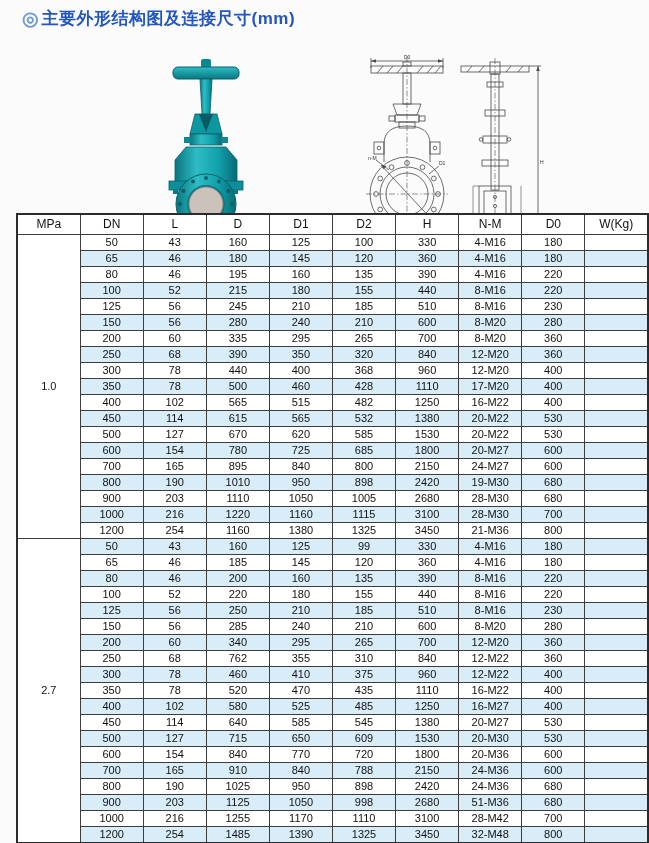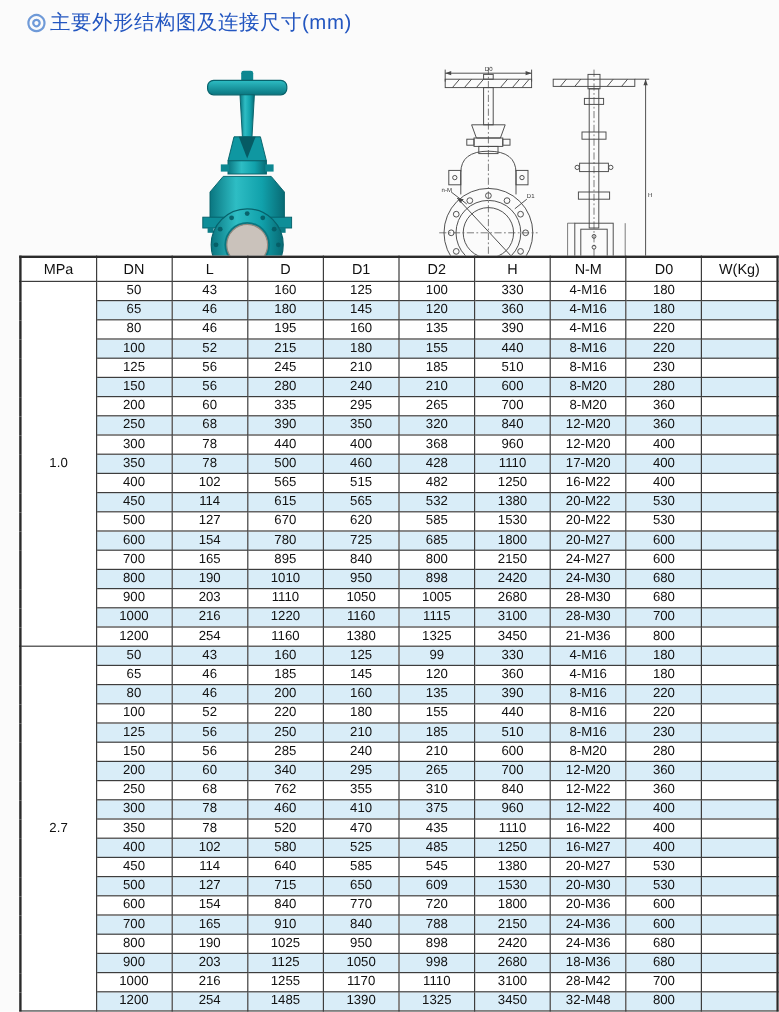--- a/index.html
+++ b/index.html
@@ -3,21 +3,21 @@
 <meta charset="utf-8">
 <style>
   html,body{margin:0;padding:0;}
   body{
     width:649px;height:843px;position:relative;overflow:hidden;
     background:#fbfbfb;color:#111;
     font-family:"Liberation Sans", sans-serif;
   }
   .title-row{position:absolute;left:22px;top:7px;display:flex;align-items:center;gap:3px;}
   .title-icon{color:#6f9ad8;font-size:19px;font-weight:bold;line-height:1;}
-  .title-text{color:var(--accent,#2356c0);font-size:17px;font-weight:normal;letter-spacing:.5px;}
+  .title-text{color:var(--accent,#2356c0);font-size:17px;font-weight:bold;letter-spacing:.5px;}
 
   .figures{position:absolute;left:0;top:26px;width:649px;height:187px;}
   svg{position:absolute;}
   #valve-photo{left:164px;top:32px;}
   #valve-drawing{left:333px;top:26px;}
 
   table.dim{
     position:absolute;left:16px;top:213px;width:633px;
     border-collapse:collapse;table-layout:fixed;
     font-size:11px;background:#fff;border:2px solid #2b2b2b;
@@ -368,21 +368,21 @@
         <td>600</td>
         <td></td>
       </tr>
       <tr class="alt">
         <td>800</td>
         <td>190</td>
         <td>1010</td>
         <td>950</td>
         <td>898</td>
         <td>2420</td>
-        <td>24-M30</td>
+        <td>19-M30</td>
         <td>680</td>
         <td></td>
       </tr>
       <tr>
         <td>900</td>
         <td>203</td>
         <td>1110</td>
         <td>1050</td>
         <td>1005</td>
         <td>2680</td>
@@ -589,21 +589,21 @@
         <td>680</td>
         <td></td>
       </tr>
       <tr class="alt">
         <td>900</td>
         <td>203</td>
         <td>1125</td>
         <td>1050</td>
         <td>998</td>
         <td>2680</td>
-        <td>18-M36</td>
+        <td>51-M36</td>
         <td>680</td>
         <td></td>
       </tr>
       <tr>
         <td>1000</td>
         <td>216</td>
         <td>1255</td>
         <td>1170</td>
         <td>1110</td>
         <td>3100</td>

